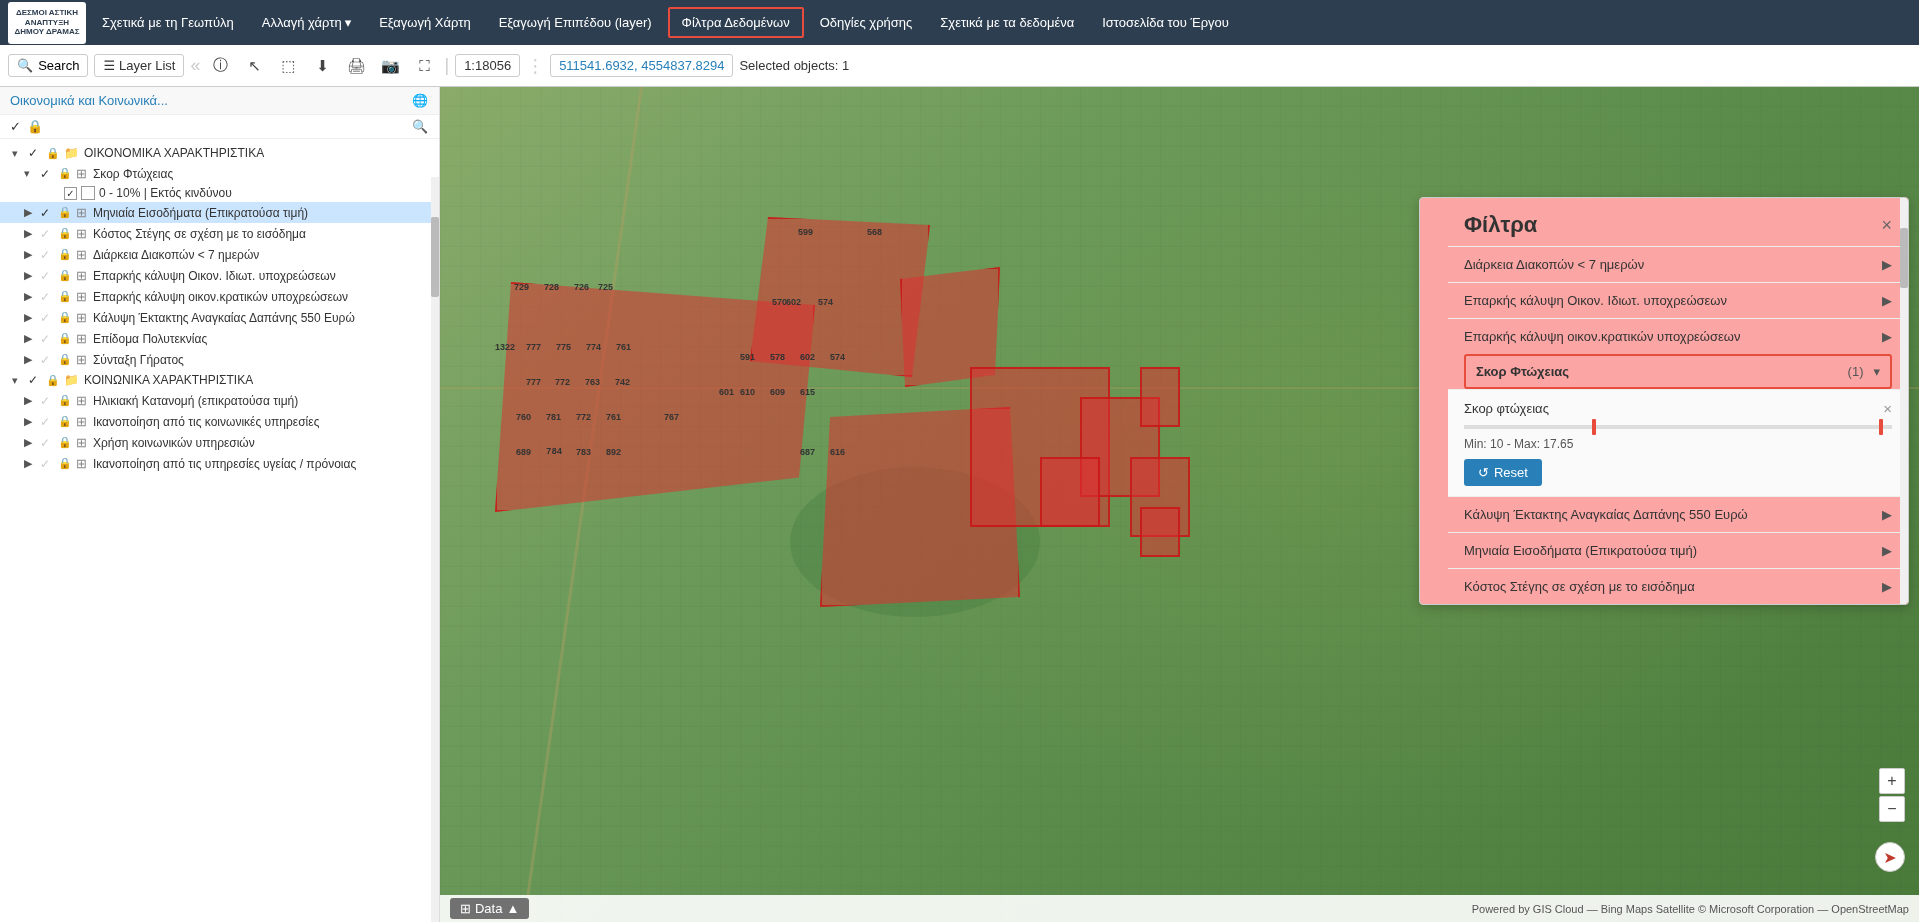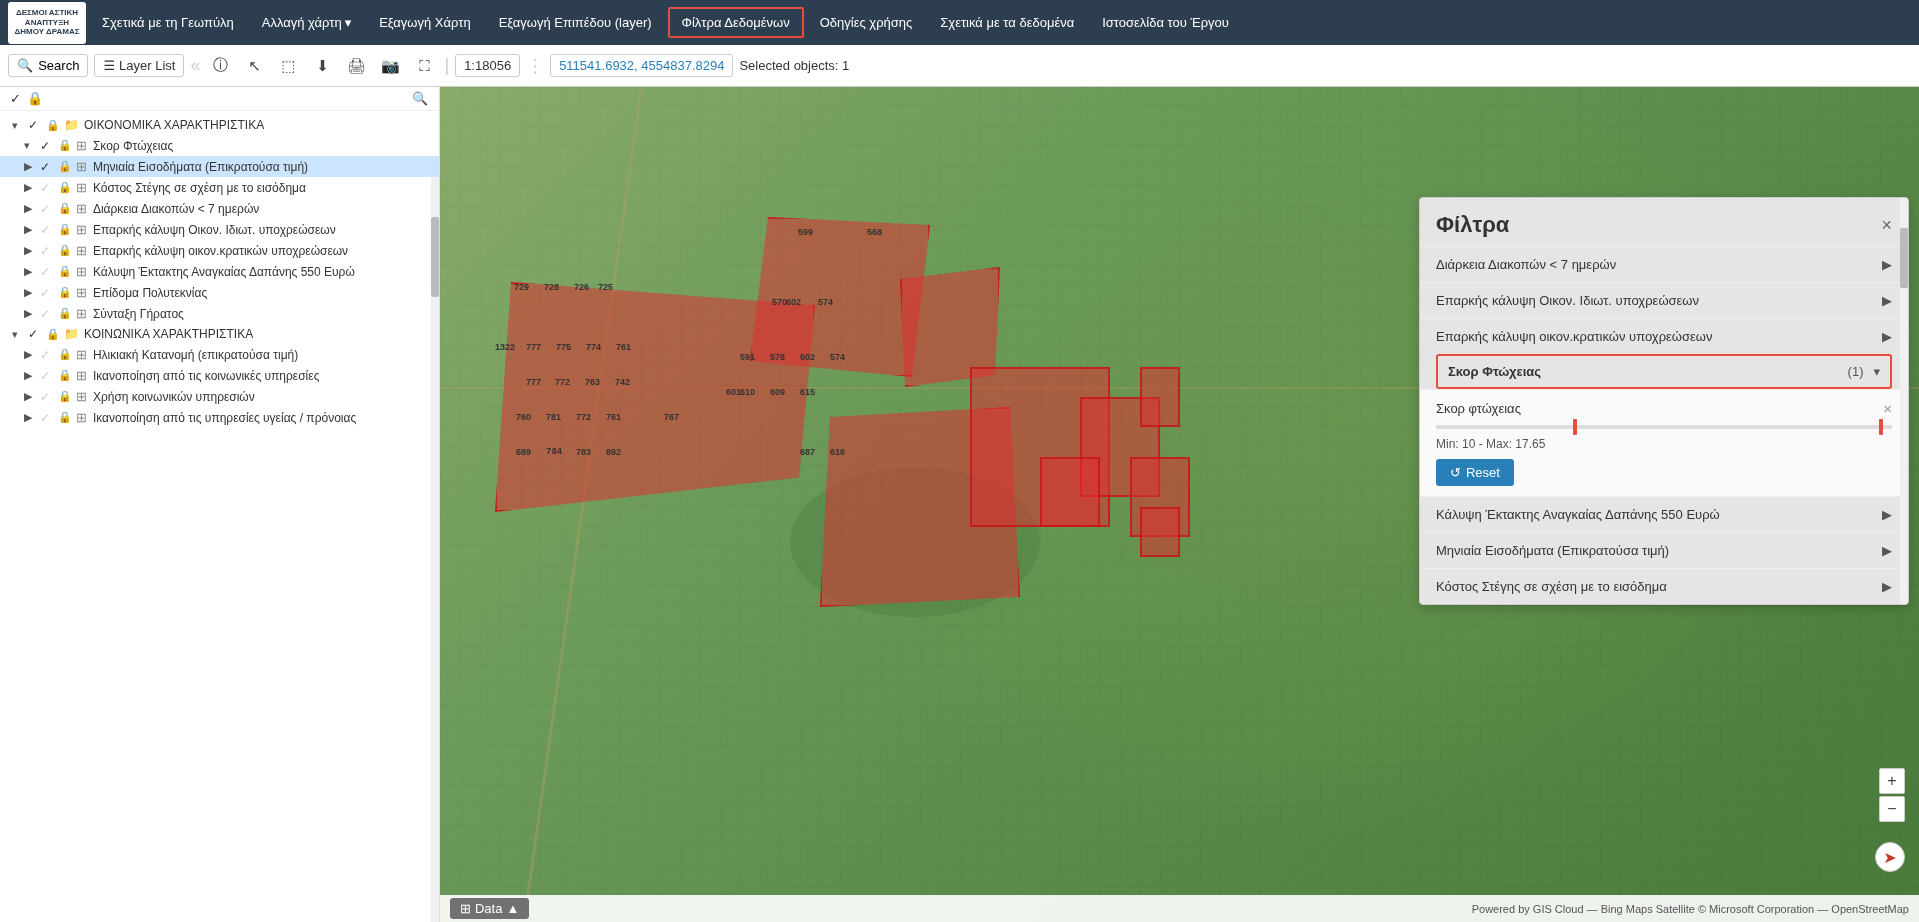--- a/index.html
+++ b/index.html
@@ -142,25 +142,26 @@
     .h7 { top: 370px; left: 690px; width: 60px; height: 80px; }
     .h8 { top: 280px; left: 700px; width: 40px; height: 60px; }
     .h9 { top: 370px; left: 600px; width: 60px; height: 70px; }
     .h10 { top: 420px; left: 700px; width: 40px; height: 50px; }
 
     
     .filters-panel {
       position: absolute;
       top: 110px; right: 10px;
       width: 490px;
-      background: #e5e5e5;
+      background: #fca5a5;
       border: 1px solid #ccc;
       border-radius: 4px;
       box-shadow: 0 3px 12px rgba(0,0,0,0.2);
       z-index: 100;
+      padding-left: 28px;
     }
     .filters-header {
       display: flex; align-items: center; justify-content: space-between;
       padding: 14px 16px 8px 16px;
     }
     .filters-title { font-size: 22px; font-weight: bold; color: #333; }
     .filters-close { color: #666; cursor: pointer; font-size: 18px; }
     .filter-row {
       display: flex; align-items: center; justify-content: space-between;
       padding: 10px 16px; border-top: 1px solid #eee; cursor: pointer;
@@ -280,20 +281,24 @@
   <span class="toolbar-sep">|</span>
   <div class="toolbar-scale">1:18056</div>
   <span class="toolbar-sep">⋮</span>
   <div class="toolbar-coords">511541.6932, 4554837.8294</div>
   <div class="toolbar-selected">Selected objects: 1</div>
 </div>
 
 <div class="main-area">
 
   <div class="sidebar">
+    <div class="sidebar-header">
+      <span class="link-text">Οικονομικά και Κοινωνικά...</span>
+      <span class="globe-icon">🌐</span>
+    </div>
     <div class="sidebar-controls">
       <span class="check-icon">✓</span>
       <span class="lock-icon">🔒</span>
       <span class="magnify-icon">🔍</span>
     </div>
     <div class="layer-list">
 
       <div class="layer-row">
         <span style="width:4px" class="indent"></span>
         <span class="chevron">▾</span>
@@ -305,20 +310,26 @@
 
       <div class="layer-row">
         <span style="width:16px" class="indent"></span>
         <span class="chevron">▾</span>
         <span class="check">✓</span>
         <span class="lock">🔒</span>
         <span style="font-size:13px; color:#888; margin-right:2px;">⊞</span>
         <span class="label">Σκορ Φτώχειας</span>
       </div>
 
+      <div class="sub-item">
+        <span style="width:20px"></span>
+        <div class="check-box checked"></div>
+        <div class="color-swatch" style="background:white; border:1px solid #999;"></div>
+        <span>0 - 10% | Εκτός κινδύνου</span>
+      </div>
 
 
       <div class="layer-row selected-row">
         <span style="width:16px" class="indent"></span>
         <span class="chevron">▶</span>
         <span class="check">✓</span>
         <span class="lock">🔒</span>
         <span style="font-size:13px; color:#888; margin-right:2px;">⊞</span>
         <span class="label">Μηνιαία Εισοδήματα (Επικρατούσα τιμή)</span>
       </div>
@@ -477,21 +488,21 @@
         <div class="map-num" style="left: 175px; top: 290px;">742</div>
         <div class="map-num" style="left: 300px; top: 265px;">591</div>
         <div class="map-num" style="left: 330px; top: 265px;">578</div>
         <div class="map-num" style="left: 360px; top: 265px;">602</div>
         <div class="map-num" style="left: 390px; top: 265px;">574</div>
         <div class="map-num" style="left: 76px; top: 325px;">760</div>
         <div class="map-num" style="left: 106px; top: 325px;">781</div>
         <div class="map-num" style="left: 136px; top: 325px;">772</div>
         <div class="map-num" style="left: 166px; top: 325px;">761</div>
         <div class="map-num" style="left: 196px; top: 325px; margin-left: 28px;">767</div>
-        <div class="map-num" style="left: 286px; top: 300px; text-align: center;">601</div>
+        <div class="map-num" style="left: 279px; top: 300px; text-align: center;">601</div>
         <div class="map-num" style="left: 300px; top: 300px;">610</div>
         <div class="map-num" style="left: 330px; top: 300px;">609</div>
         <div class="map-num" style="left: 360px; top: 300px;">615</div>
         <div class="map-num" style="left: 76px; top: 360px;">689</div>
         <div class="map-num" style="left: 106px; top: 360px; font-family: Liberation Mono, monospace;">784</div>
         <div class="map-num" style="left: 136px; top: 360px;">783</div>
         <div class="map-num" style="left: 166px; top: 360px;">892</div>
         <div class="map-num" style="left: 360px; top: 360px;">687</div>
         <div class="map-num" style="left: 390px; top: 360px;">616</div>
       </div>

